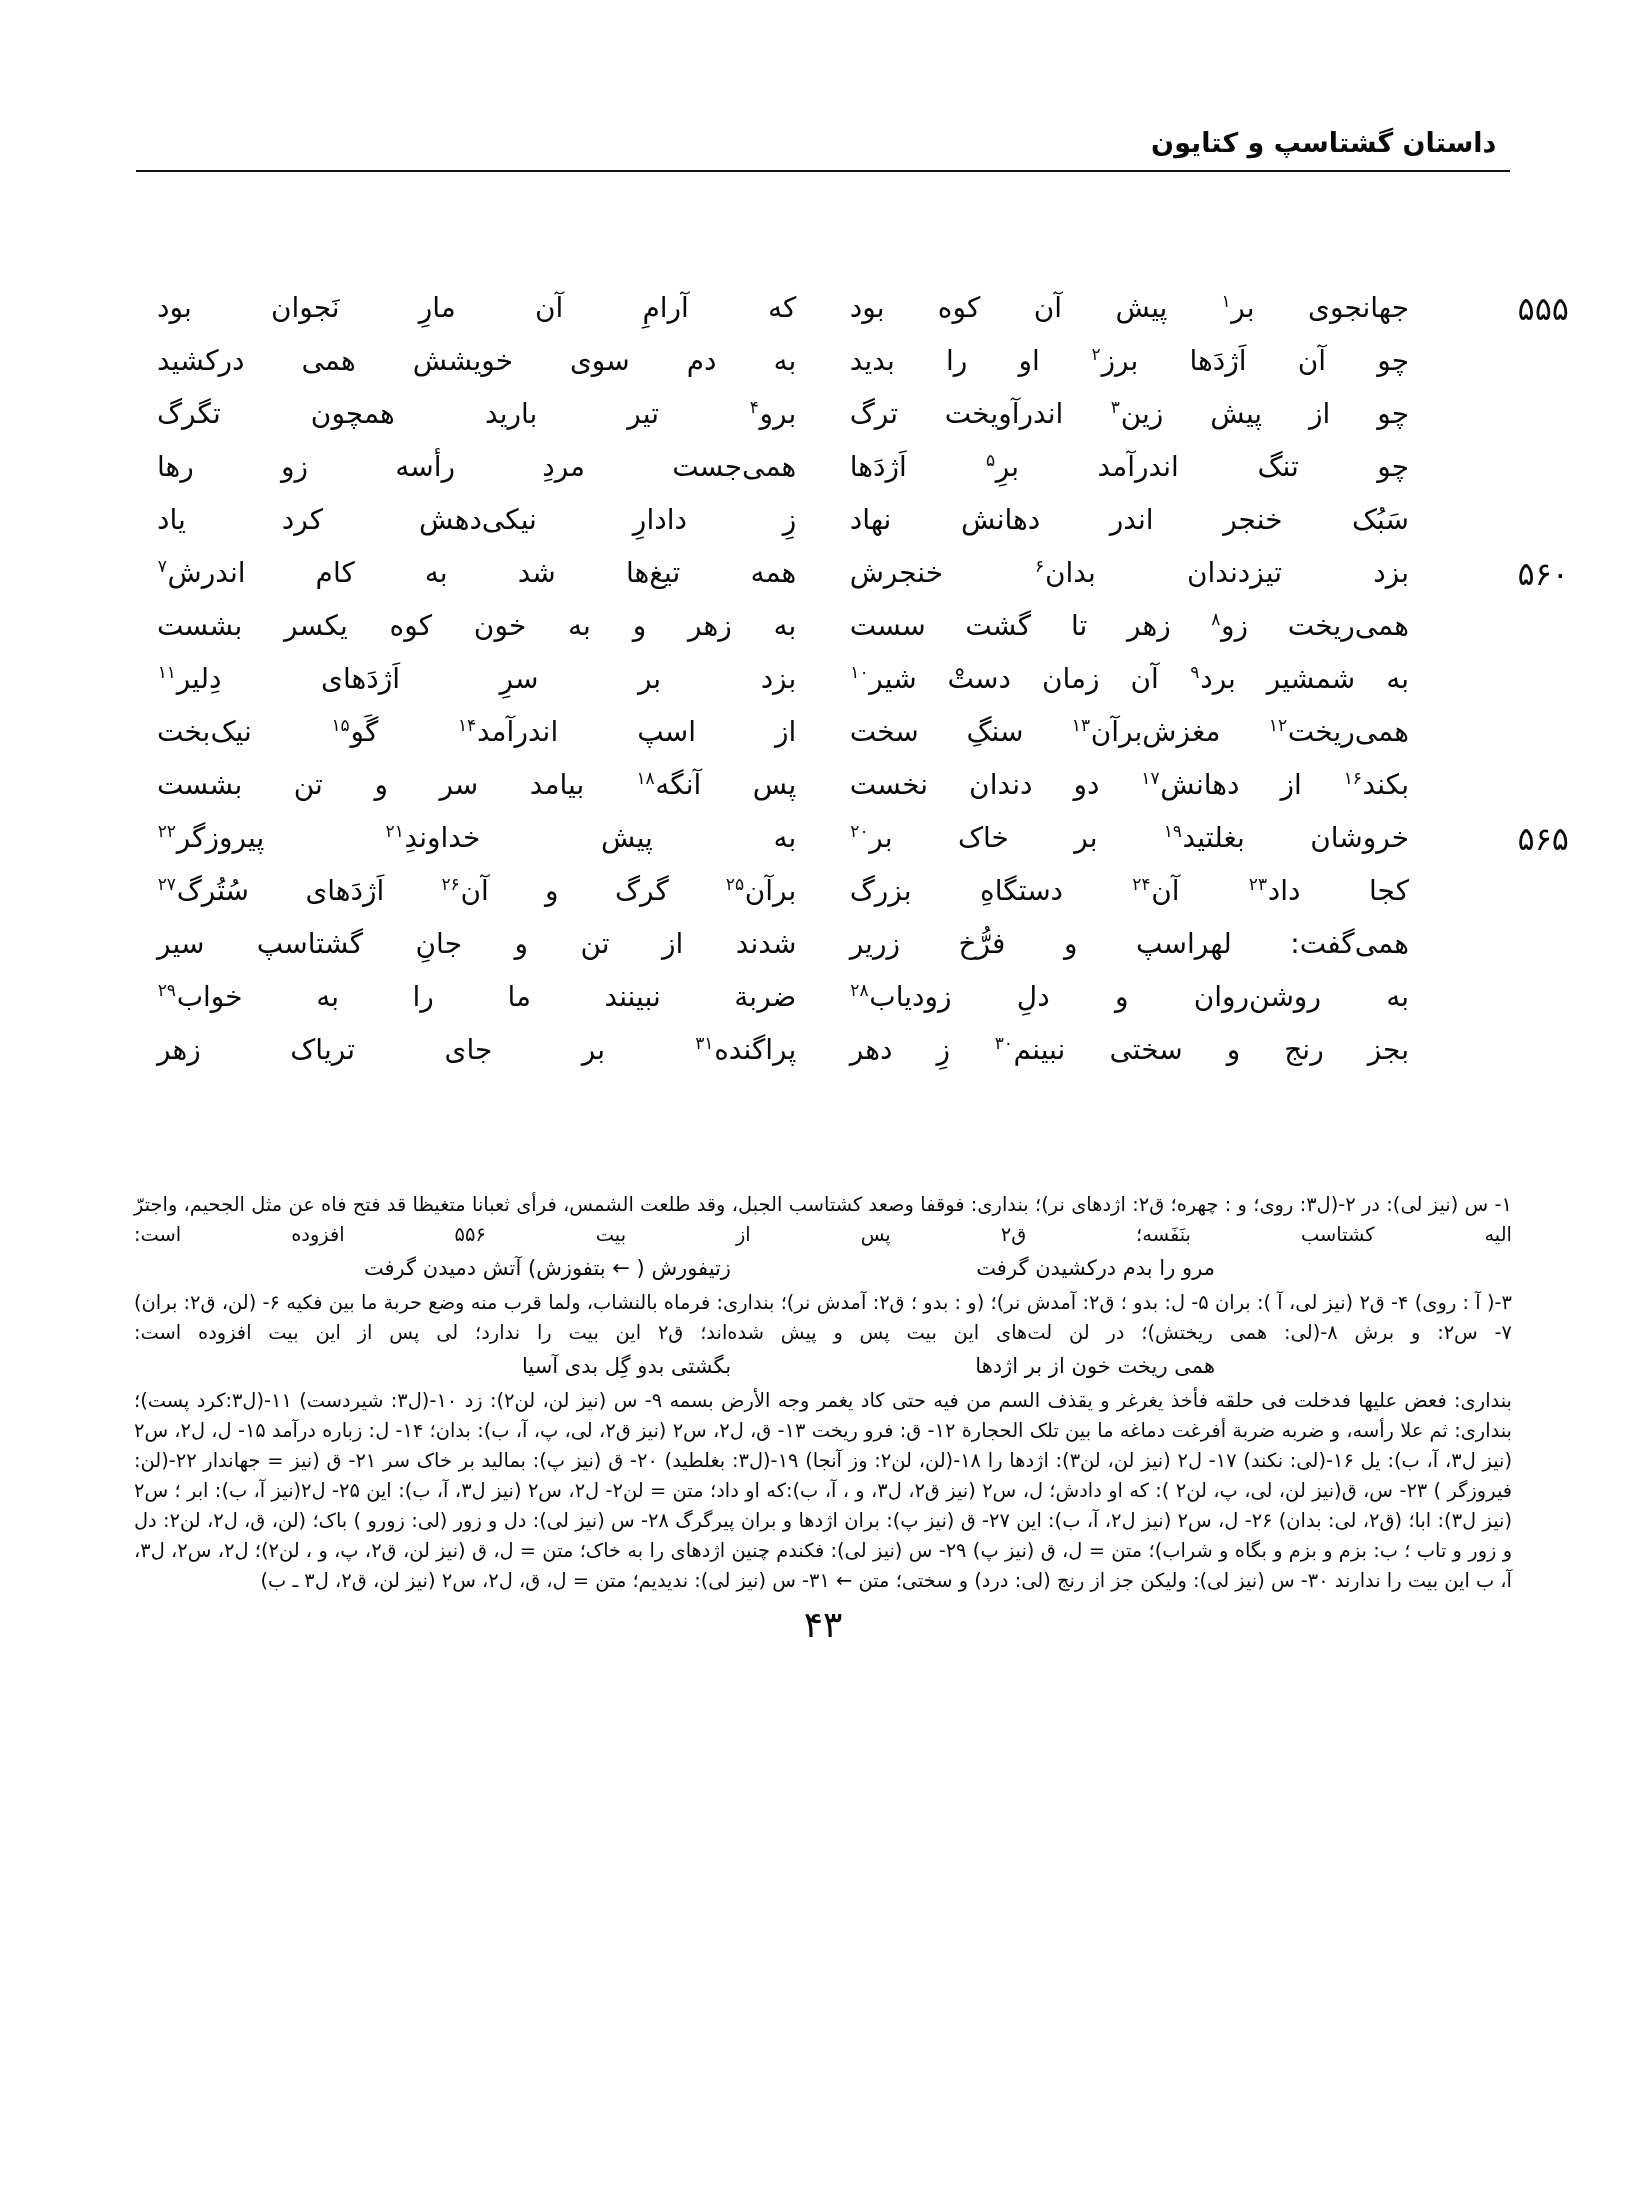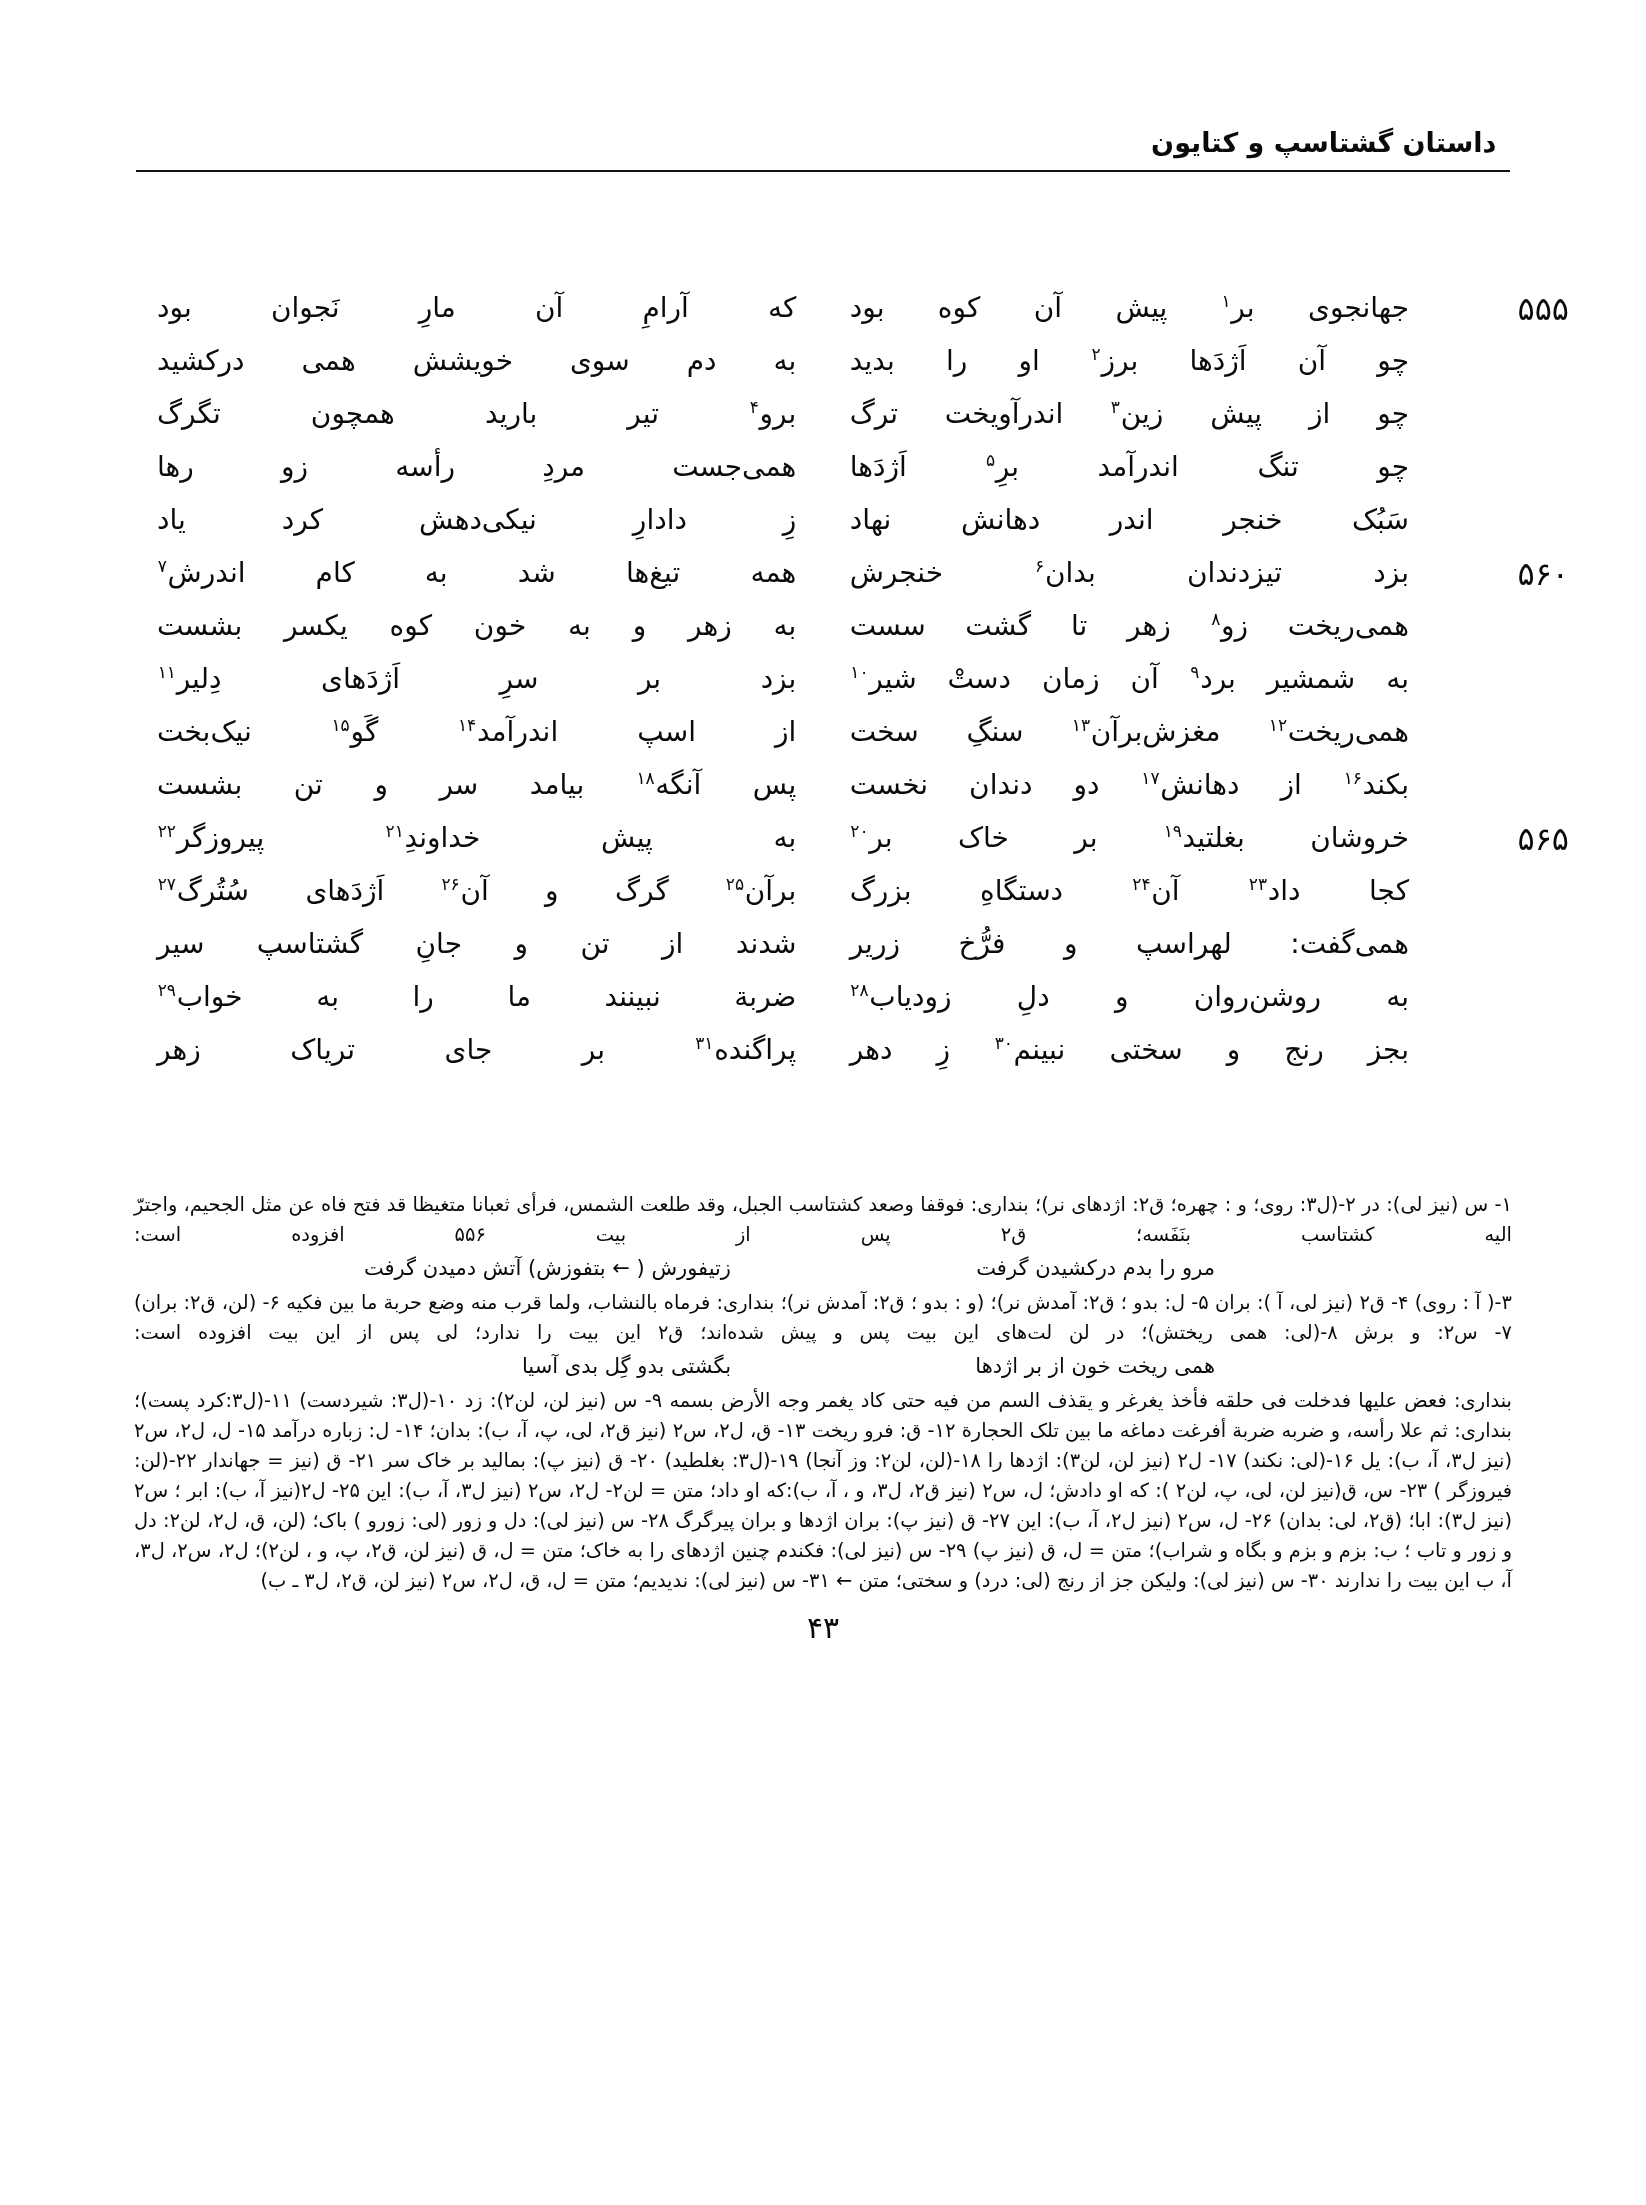--- a/index.html
+++ b/index.html
@@ -144,21 +144,21 @@
     min-width: 382px;
   }
 
   
   .folio {
     position: absolute;
     bottom: 102px;
     left: 0;
     right: 0;
     text-align: center;
-    font-size: 30px;
+    font-size: 36px;
     letter-spacing: 1.4px;
   }
 </style>
 </head>
 <body>
 
 <div class="page">
 
   <div class="runhead">
     <span class="runhead-title">داستان گشتاسپ و کتایون</span>

